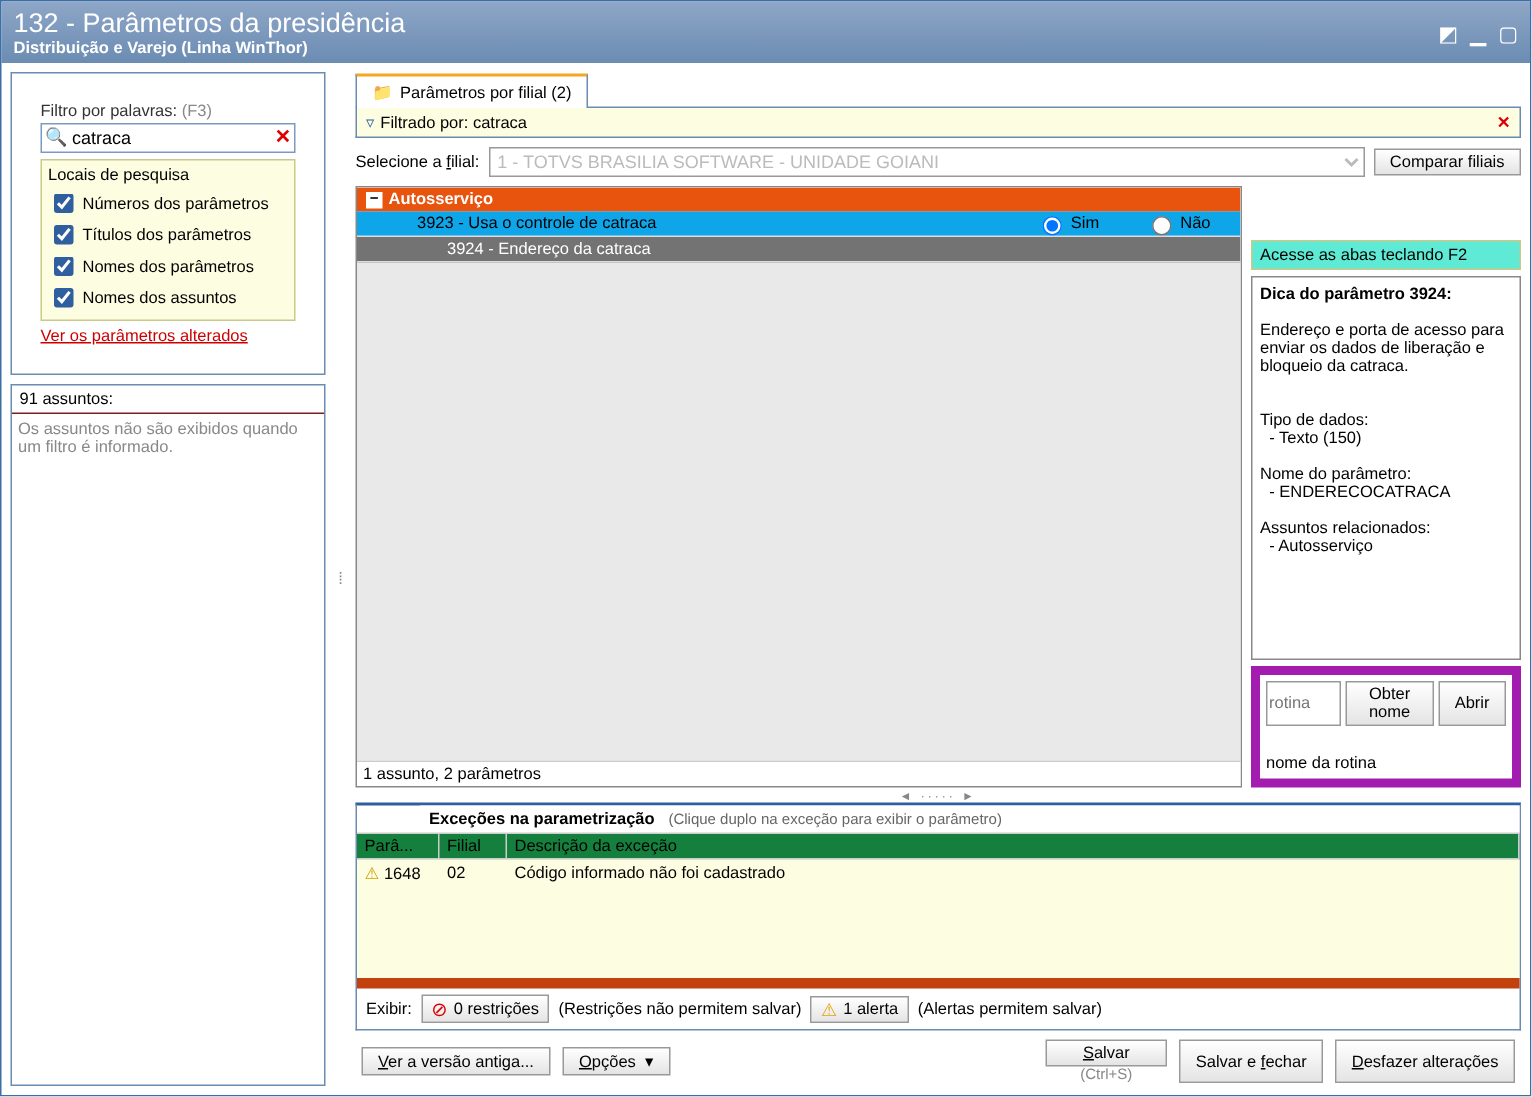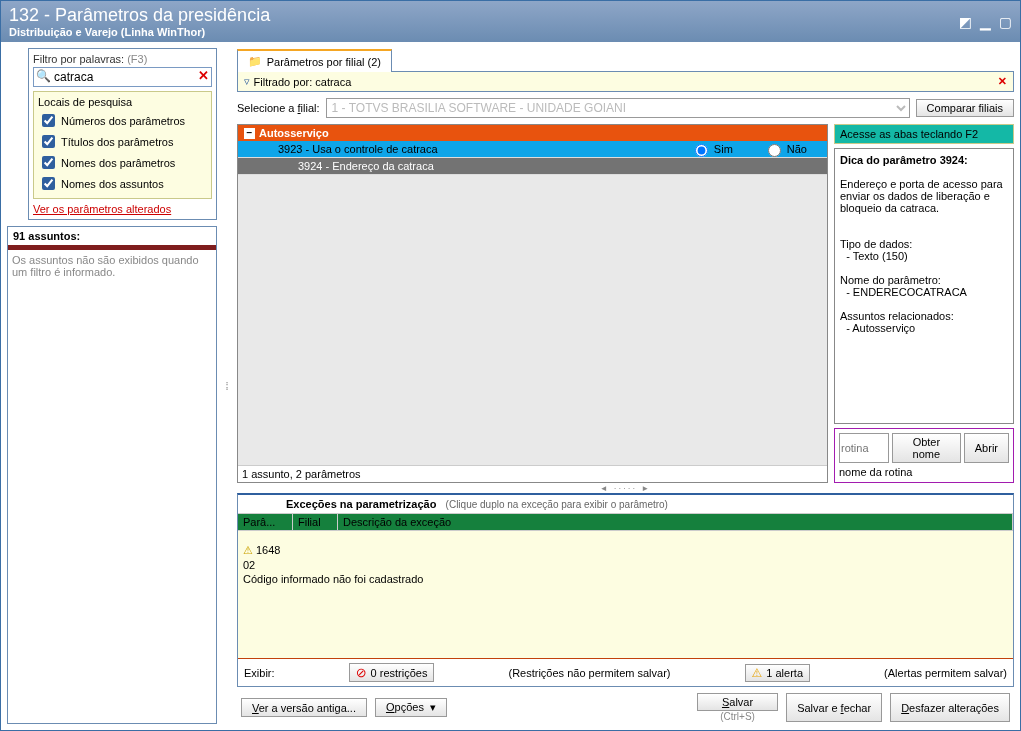--- a/index.html
+++ b/index.html
@@ -7,34 +7,34 @@
   .window { width:1021px; height:731px; border:1px solid #3a6ea5; display:flex; flex-direction:column; }
   .titlebar { background:linear-gradient(#8ea6c7,#6b8cb2); color:#fff; padding:4px 8px; display:flex; align-items:center; justify-content:space-between; }
   .titlebar .titles { display:flex; flex-direction:column; }
   .title-main { font-size:18px; font-weight:normal; }
   .title-sub { font-size:11px; font-weight:bold; }
   .titlebar .ctrls { display:flex; gap:8px; align-items:center; }
   .titlebar .ctrls span { cursor:pointer; font-size:14px; }
   .workarea { flex:1; display:flex; padding:6px; gap:6px; overflow:hidden; }
   .leftcol { width:210px; display:flex; flex-direction:column; gap:6px; }
   .panel { border:1px solid #6b8cb2; background:#fff; }
-  .filterbox { padding:4px;margin-left:21px; }
+  .filterbox { padding:19px; }
   .filterbox .lbl { color:#333; }
   .filterbox .lbl .hint { color:#888; }
   .searchwrap { position:relative; margin-top:2px; }
   .searchwrap input { width:100%; padding:2px 18px 2px 20px; border:1px solid #7a9ac3; font-size:12px; }
   .searchwrap .mag { position:absolute; left:3px; top:2px; color:#777; font-size:12px; }
   .searchwrap .clear { position:absolute; right:3px; top:1px; color:#d00; font-weight:bold; font-size:13px; cursor:pointer; }
   .locais { background:#fdfde1; border:1px solid #c9c98a; padding:4px; margin-top:4px; }
   .locais .hdr { font-weight:normal; margin-bottom:2px; }
   .chk { display:flex; align-items:center; gap:3px; padding:1px 0; }
   .chk input { accent-color:#2f5f9e; }
   .link-red { color:#c00; text-decoration:underline; cursor:pointer; margin-top:4px; display:inline-block; }
   .assuntos { flex:1; display:flex; flex-direction:column; }
-  .assuntos .hdr { padding:3px 5px; border-bottom:5px solid #7f1d1d;font-weight:bold; }
+  .assuntos .hdr { padding:3px 5px; border-bottom:1px solid #7f1d1d; }
   .assuntos .body { flex:1; padding:4px; color:#888; }
   .rightcol { flex:1; display:flex; flex-direction:column; min-width:0; }
   .tabbar { display:flex; align-items:flex-end; border-bottom:1px solid #6b8cb2; }
   .tab { border:1px solid #6b8cb2; border-bottom:none; border-top:2px solid #f5a623; background:#fff; padding:4px 10px; display:flex; align-items:center; gap:5px; position:relative; top:1px; }
   .tab .folder { color:#d66; }
   .filterbar { background:#fdfde1; border:1px solid #6b8cb2; border-top:none; display:flex; align-items:center; justify-content:space-between; padding:3px 6px; }
   .filterbar .left { display:flex; align-items:center; gap:4px; }
   .filterbar .funnel { color:#2f5f9e; }
   .filterbar .close { color:#d00; font-weight:bold; cursor:pointer; }
   .filialrow { display:flex; align-items:center; gap:6px; padding:6px 0; }
@@ -46,39 +46,39 @@
   .grouphdr { background:#e8530e; color:#fff; font-weight:bold; padding:2px 6px; display:flex; align-items:center; gap:4px; }
   .grouphdr .toggle { background:#fff; color:#000; width:11px; height:11px; display:inline-flex; align-items:center; justify-content:center; font-size:10px; line-height:1; }
   .row { display:flex; align-items:center; background:#0ea5e9; border-bottom:1px solid #ddd; font-size:11px; }
   .row.sel { background:#737373; color:#fff; }
   .row .txt { padding:2px 6px 2px 40px; flex:1; }
   .row.sel .txt { padding-left:60px; }
   .row .opts { display:flex; gap:30px; padding:0 20px; align-items:center; }
   .row .opts label { display:flex; align-items:center; gap:3px; }
   .gridfoot { padding:2px 4px; font-size:11px; background:#fff; border-top:1px solid #ccc; }
   .sidepane { width:180px; display:flex; flex-direction:column; gap:4px; }
-  .tipbox { background:#14b8a6; border:1px solid #c9c98a; padding:3px 5px; font-size:11px; }
+  .tipbox { background:#5eead4; border:1px solid #c9c98a; padding:3px 5px; font-size:11px;margin-top:36px; }
   .infobox { border:1px solid #888; padding:5px; font-size:11px; flex:1; overflow:auto; }
   .infobox b { font-weight:bold; }
-  .rotbox { border:1px solid #a21caf; padding:4px; display:flex; flex-direction:column; gap:3px; }
+  .rotbox { border:6px solid #a21caf; padding:4px; display:flex; flex-direction:column; gap:19px; }
   .rotbox .row1 { display:flex; gap:3px; }
   .rotbox input { width:50px; padding:1px; border:1px solid #999; font-size:11px; }
   .splitterh { height:10px; display:flex; align-items:center; justify-content:center; color:#888; font-size:8px; letter-spacing:2px; cursor:row-resize; }
   .excpanel { border:1px solid #6b8cb2; display:flex; flex-direction:column; border-top:2px solid #2f5f9e;}
   .excpanel .hdr { padding:3px 6px; background:#fff;margin-left:42px; }
   .excpanel .hdr b { font-weight:bold; }
   .excpanel .hdr span.sub { color:#666; font-size:10px; }
   .exctable { border-top:1px solid #ccc; }
   .exctable .th { display:flex; background:#15803d; border-bottom:1px solid #ccc; }
   .exctable .th > div { padding:2px 5px; border-right:1px solid #ccc; font-size:11px; }
   .c1 { width:55px; } .c2{ width:45px; } .c3{ flex:1; }
-  .exctable .tr { display:flex; background:#fdfde1; padding:12px 0;flex-direction:column; }
+  .exctable .tr { display:flex; background:#fdfde1; padding:2px 0; }
   .exctable .tr > div { padding:1px 5px; }
   .warn { color:#caa200; }
-  .exhrow { display:flex; align-items:center; gap:6px; padding:4px 6px; border-top:1px solid #c2410c;justify-content:space-between; }
+  .exhrow { display:flex; align-items:center; gap:6px; padding:4px 6px; border-top:7px solid #c2410c; }
   .pill { border:1px solid #999; background:linear-gradient(#fff,#e4e4e4); padding:1px 6px; display:inline-flex; align-items:center; gap:4px; font-size:11px; }
   .pill .dotred { color:#d00; font-size:13px; }
   .pill .dotwarn { color:#e6a100; font-size:12px; }
   .footer { display:flex; align-items:center; justify-content:space-between; padding:6px 4px 2px 4px; }
   .footer .left { display:flex; gap:8px; }
   .footer .right { display:flex; gap:8px; }
   .shortcut { font-size:10px; color:#888; text-align:center; width:100%; }
   .u { text-decoration:underline; }
   .splitv { width:8px; display:flex; align-items:center; justify-content:center; color:#888; cursor:col-resize; }
   .splitv::before{ content:"⁞"; }

